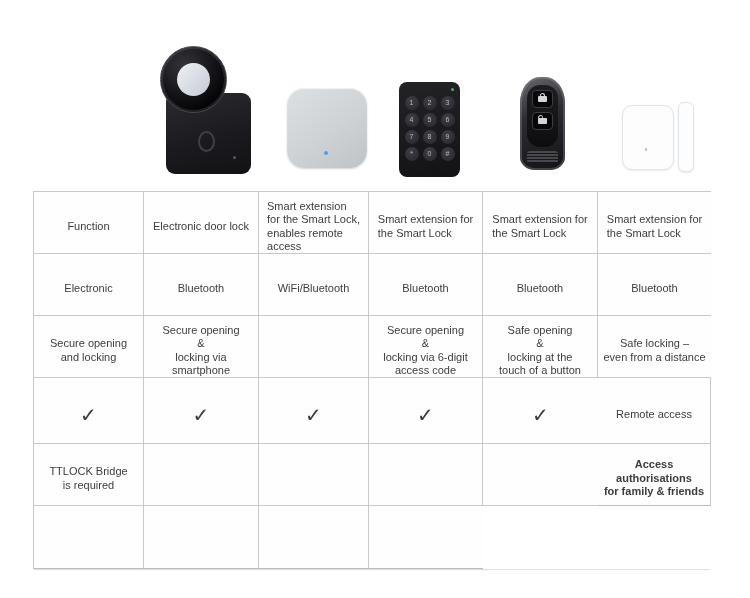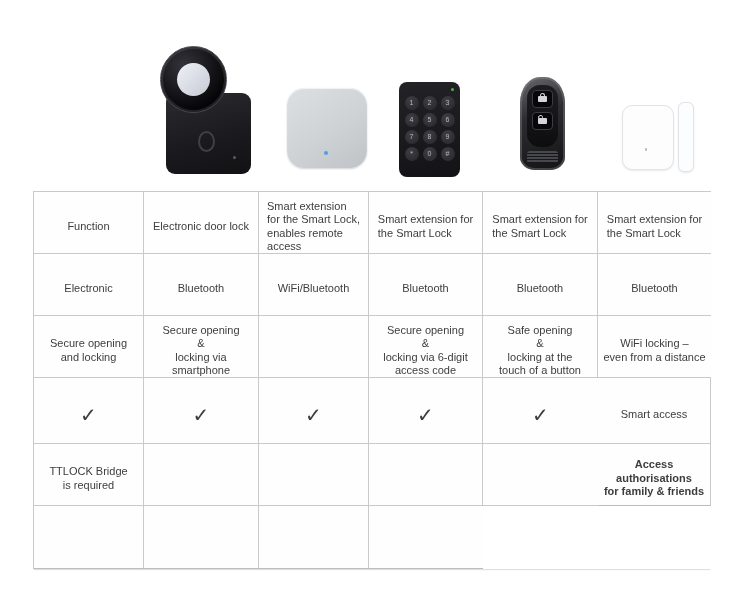--- a/index.html
+++ b/index.html
@@ -200,40 +200,40 @@
 locking via 6-digit
 access code</span>
       </div>
       <div class="cell">
         <span>Safe opening
 &amp;
 locking at the
 touch of a button</span>
       </div>
       <div class="cell last-col">
-        <span>WiFi locking –
+        <span>Safe locking –
 even from a distance</span>
       </div>
       <div class="cell check">
         <span>✓</span>
       </div>
       <div class="cell check">
         <span>✓</span>
       </div>
       <div class="cell check">
         <span>✓</span>
       </div>
       <div class="cell check">
         <span>✓</span>
       </div>
       <div class="cell last-col check">
         <span>✓</span>
       </div>
       <div class="cell label-col">
-        <span>Smart access</span>
+        <span>Remote access</span>
       </div>
       <div class="cell">
         <span>TTLOCK Bridge
 is required</span>
       </div>
       <div class="cell">
         <span></span>
       </div>
       <div class="cell">
         <span></span>

